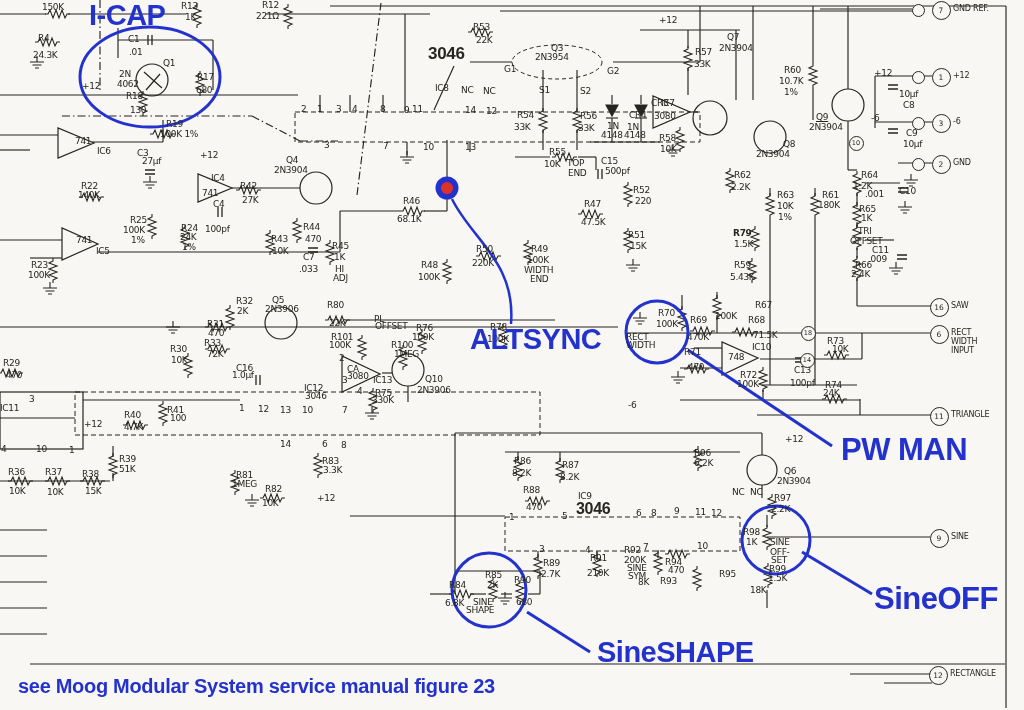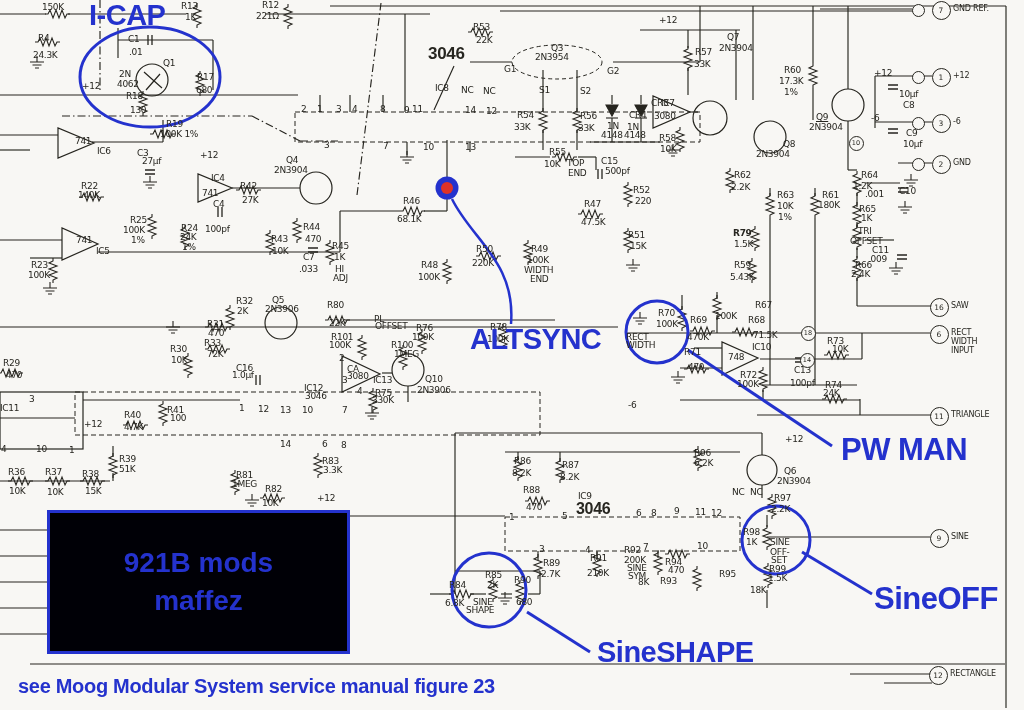--- a/index.html
+++ b/index.html
@@ -413,21 +413,21 @@
       <span class="clabel" style="left: 661px; top: 99px;">IC7</span>
       <span class="clabel" style="left: 654px; top: 112px;">3080</span>
       <span class="clabel" style="left: 659px; top: 134px;">R58</span>
       <span class="clabel" style="left: 660px; top: 145px;">10K</span>
       <span class="clabel" style="left: 695px; top: 48px;">R57</span>
       <span class="clabel" style="left: 694px; top: 60px;">33K</span>
       <span class="clabel" style="left: 659px; top: 16px;">+12</span>
       <span class="clabel" style="left: 727px; top: 33px;">Q7</span>
       <span class="clabel" style="left: 719px; top: 44px;">2N3904</span>
       <span class="clabel" style="left: 784px; top: 66px;">R60</span>
-      <span class="clabel" style="left: 779px; top: 77px;">17.3K</span>
+      <span class="clabel" style="left: 779px; top: 77px;">10.7K</span>
       <span class="clabel" style="left: 784px; top: 88px;">1%</span>
       <span class="clabel" style="left: 874px; top: 69px;">+12</span>
       <span class="clabel" style="left: 899px; top: 90px;">10μf</span>
       <span class="clabel" style="left: 903px; top: 101px;">C8</span>
       <span class="clabel" style="left: 871px; top: 114px;">-6</span>
       <span class="clabel" style="left: 906px; top: 129px;">C9</span>
       <span class="clabel" style="left: 903px; top: 140px;">10μf</span>
       <span class="clabel" style="left: 783px; top: 140px;">Q8</span>
       <span class="clabel" style="left: 756px; top: 150px;">2N3904</span>
       <span class="clabel" style="left: 816px; top: 113px; text-decoration: underline;">Q9</span>
@@ -648,19 +648,15 @@
       <div class="term" style="left: 800.5px; top: 325.5px; width: 13px; height: 13px; font-size: 6.5px;">18</div>
       <div class="term" style="left: 799.5px; top: 352.5px; width: 13px; height: 13px; font-size: 6.5px;">14</div>
     </div>
 
   <div class="ann" style="left:89px;top:1px;font-size:29px;">I-CAP</div>
   <div class="ann" style="left:470px;top:325px;font-size:29px;">ALTSYNC</div>
   <div class="ann" style="left:841px;top:434px;font-size:31px;">PW MAN</div>
   <div class="ann" style="left:874px;top:583px;font-size:31px;">SineOFF</div>
   <div class="ann" style="left:597px;top:638px;font-size:29px;">SineSHAPE</div>
 
-  <div id="mod-box">
-    <div>921B mods</div>
-    <div>maffez</div>
-  </div>
 
   <div id="caption">see Moog Modular System service manual figure 23</div>
 </div>
 
 </body></html>

